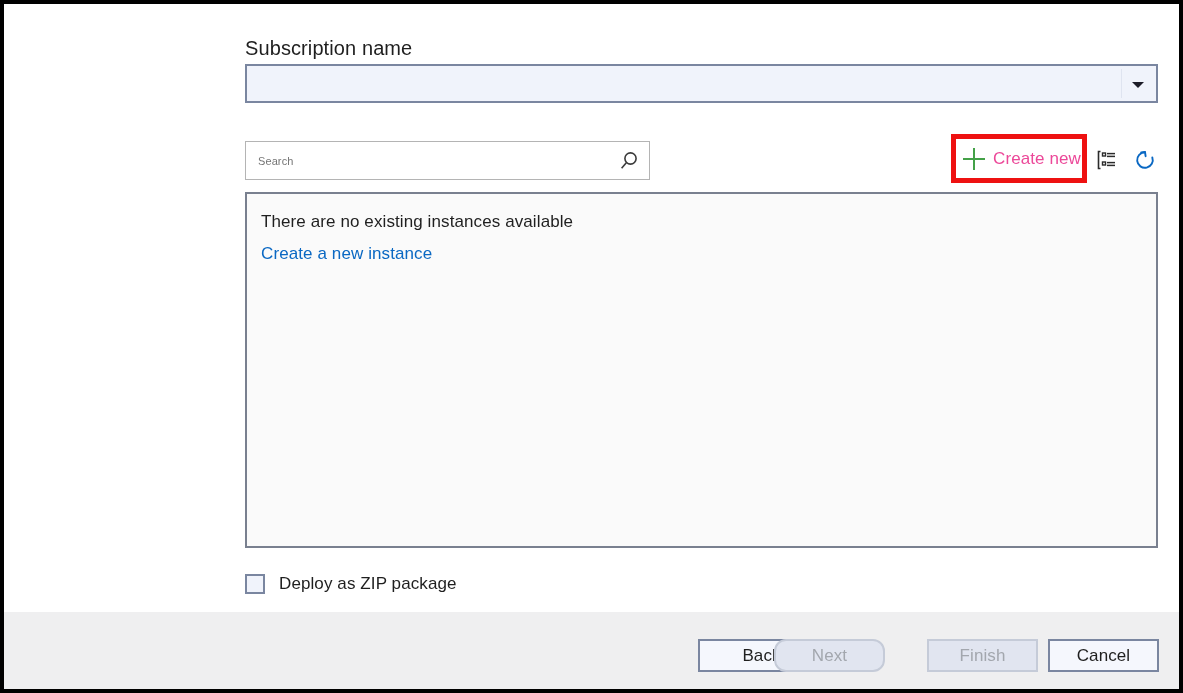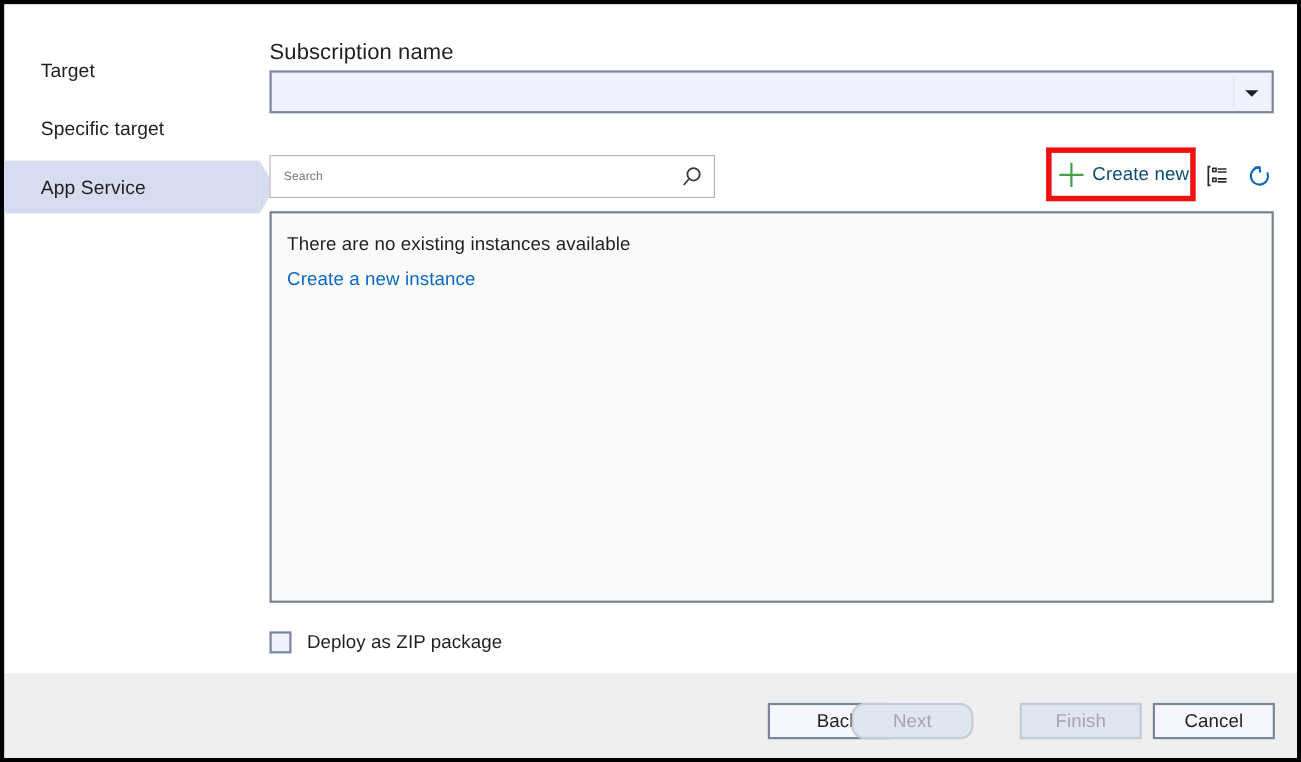--- a/index.html
+++ b/index.html
@@ -200,21 +200,21 @@
     background: #44a148;
   }
   #create-new-button .plus-icon::before {
     left: 0; right: 0; top: 10px; height: 2px;
   }
   #create-new-button .plus-icon::after {
     top: 0; bottom: 0; left: 10px; width: 2px;
   }
   #create-new-button .btn-text {
     font-size: 17px;
-    color: #0c4a6e;
+    color: #ec4899;
     letter-spacing: 0.1px;
     white-space: nowrap;
   }
 
   .toolbar-icon-btn {
     position: absolute;
     width: 28px;
     height: 28px;
     top: 142px;
   }
@@ -311,35 +311,20 @@
   #btn-finish { left: 923px; }
   #btn-cancel { left: 1044px; }
 </style>
 </head>
 <body>
 
 <div id="dialog">
 
   <div id="body-area">
 
-    <div id="sidebar">
-
-      <div class="nav-item" style="top:36px;">
-        <span class="nav-label">Target</span>
-      </div>
-
-      <div class="nav-item" style="top:89px;">
-        <span class="nav-label">Specific target</span>
-      </div>
-
-      <div class="nav-item selected" style="top:142px;">
-        <span class="nav-label">App Service</span>
-      </div>
-
-    </div>
 
     <div id="content">
 
       <div class="field-label">Subscription name</div>
 
       <div id="subscription-combo">
         <span class="combo-sep"></span>
         <span class="combo-arrow"></span>
       </div>
 

